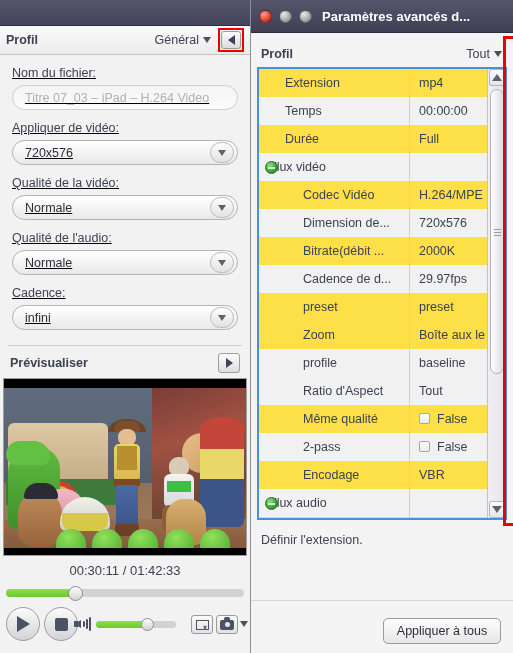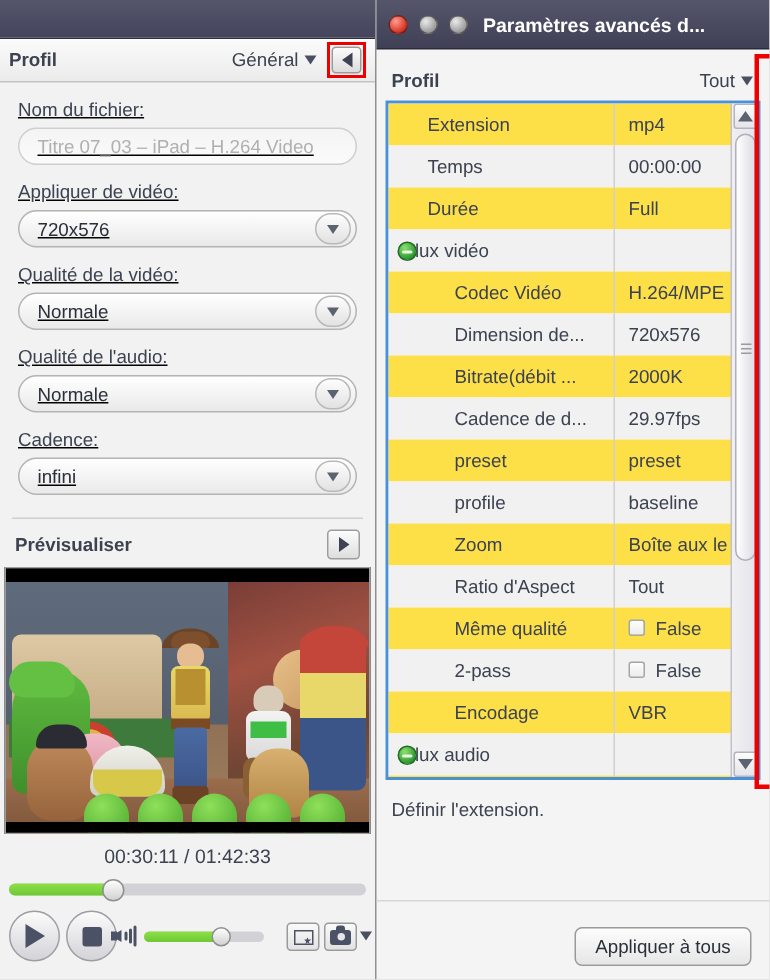--- a/index.html
+++ b/index.html
@@ -570,29 +570,29 @@
           <div class="trow even">
             <span class="tname indent2">Cadence de d...</span>
             <span class="tsep"></span>
             <span class="tval">29.97fps</span>
           </div>
           <div class="trow odd">
             <span class="tname indent2">preset</span>
             <span class="tsep"></span>
             <span class="tval">preset</span>
           </div>
+          <div class="trow odd">
+            <span class="tname indent2">Zoom</span>
+            <span class="tsep"></span>
+            <span class="tval">Boîte aux le</span>
+          </div>
           <div class="trow even">
             <span class="tname indent2">profile</span>
             <span class="tsep"></span>
             <span class="tval">baseline</span>
-          </div>
-          <div class="trow odd">
-            <span class="tname indent2">Zoom</span>
-            <span class="tsep"></span>
-            <span class="tval">Boîte aux le</span>
           </div>
           <div class="trow even">
             <span class="tname indent2">Ratio d'Aspect</span>
             <span class="tsep"></span>
             <span class="tval">Tout</span>
           </div>
           <div class="trow odd">
             <span class="tname indent2">Même qualité</span>
             <span class="tsep"></span>
             <span class="tval"><span class="chk"></span><span>False</span></span>

